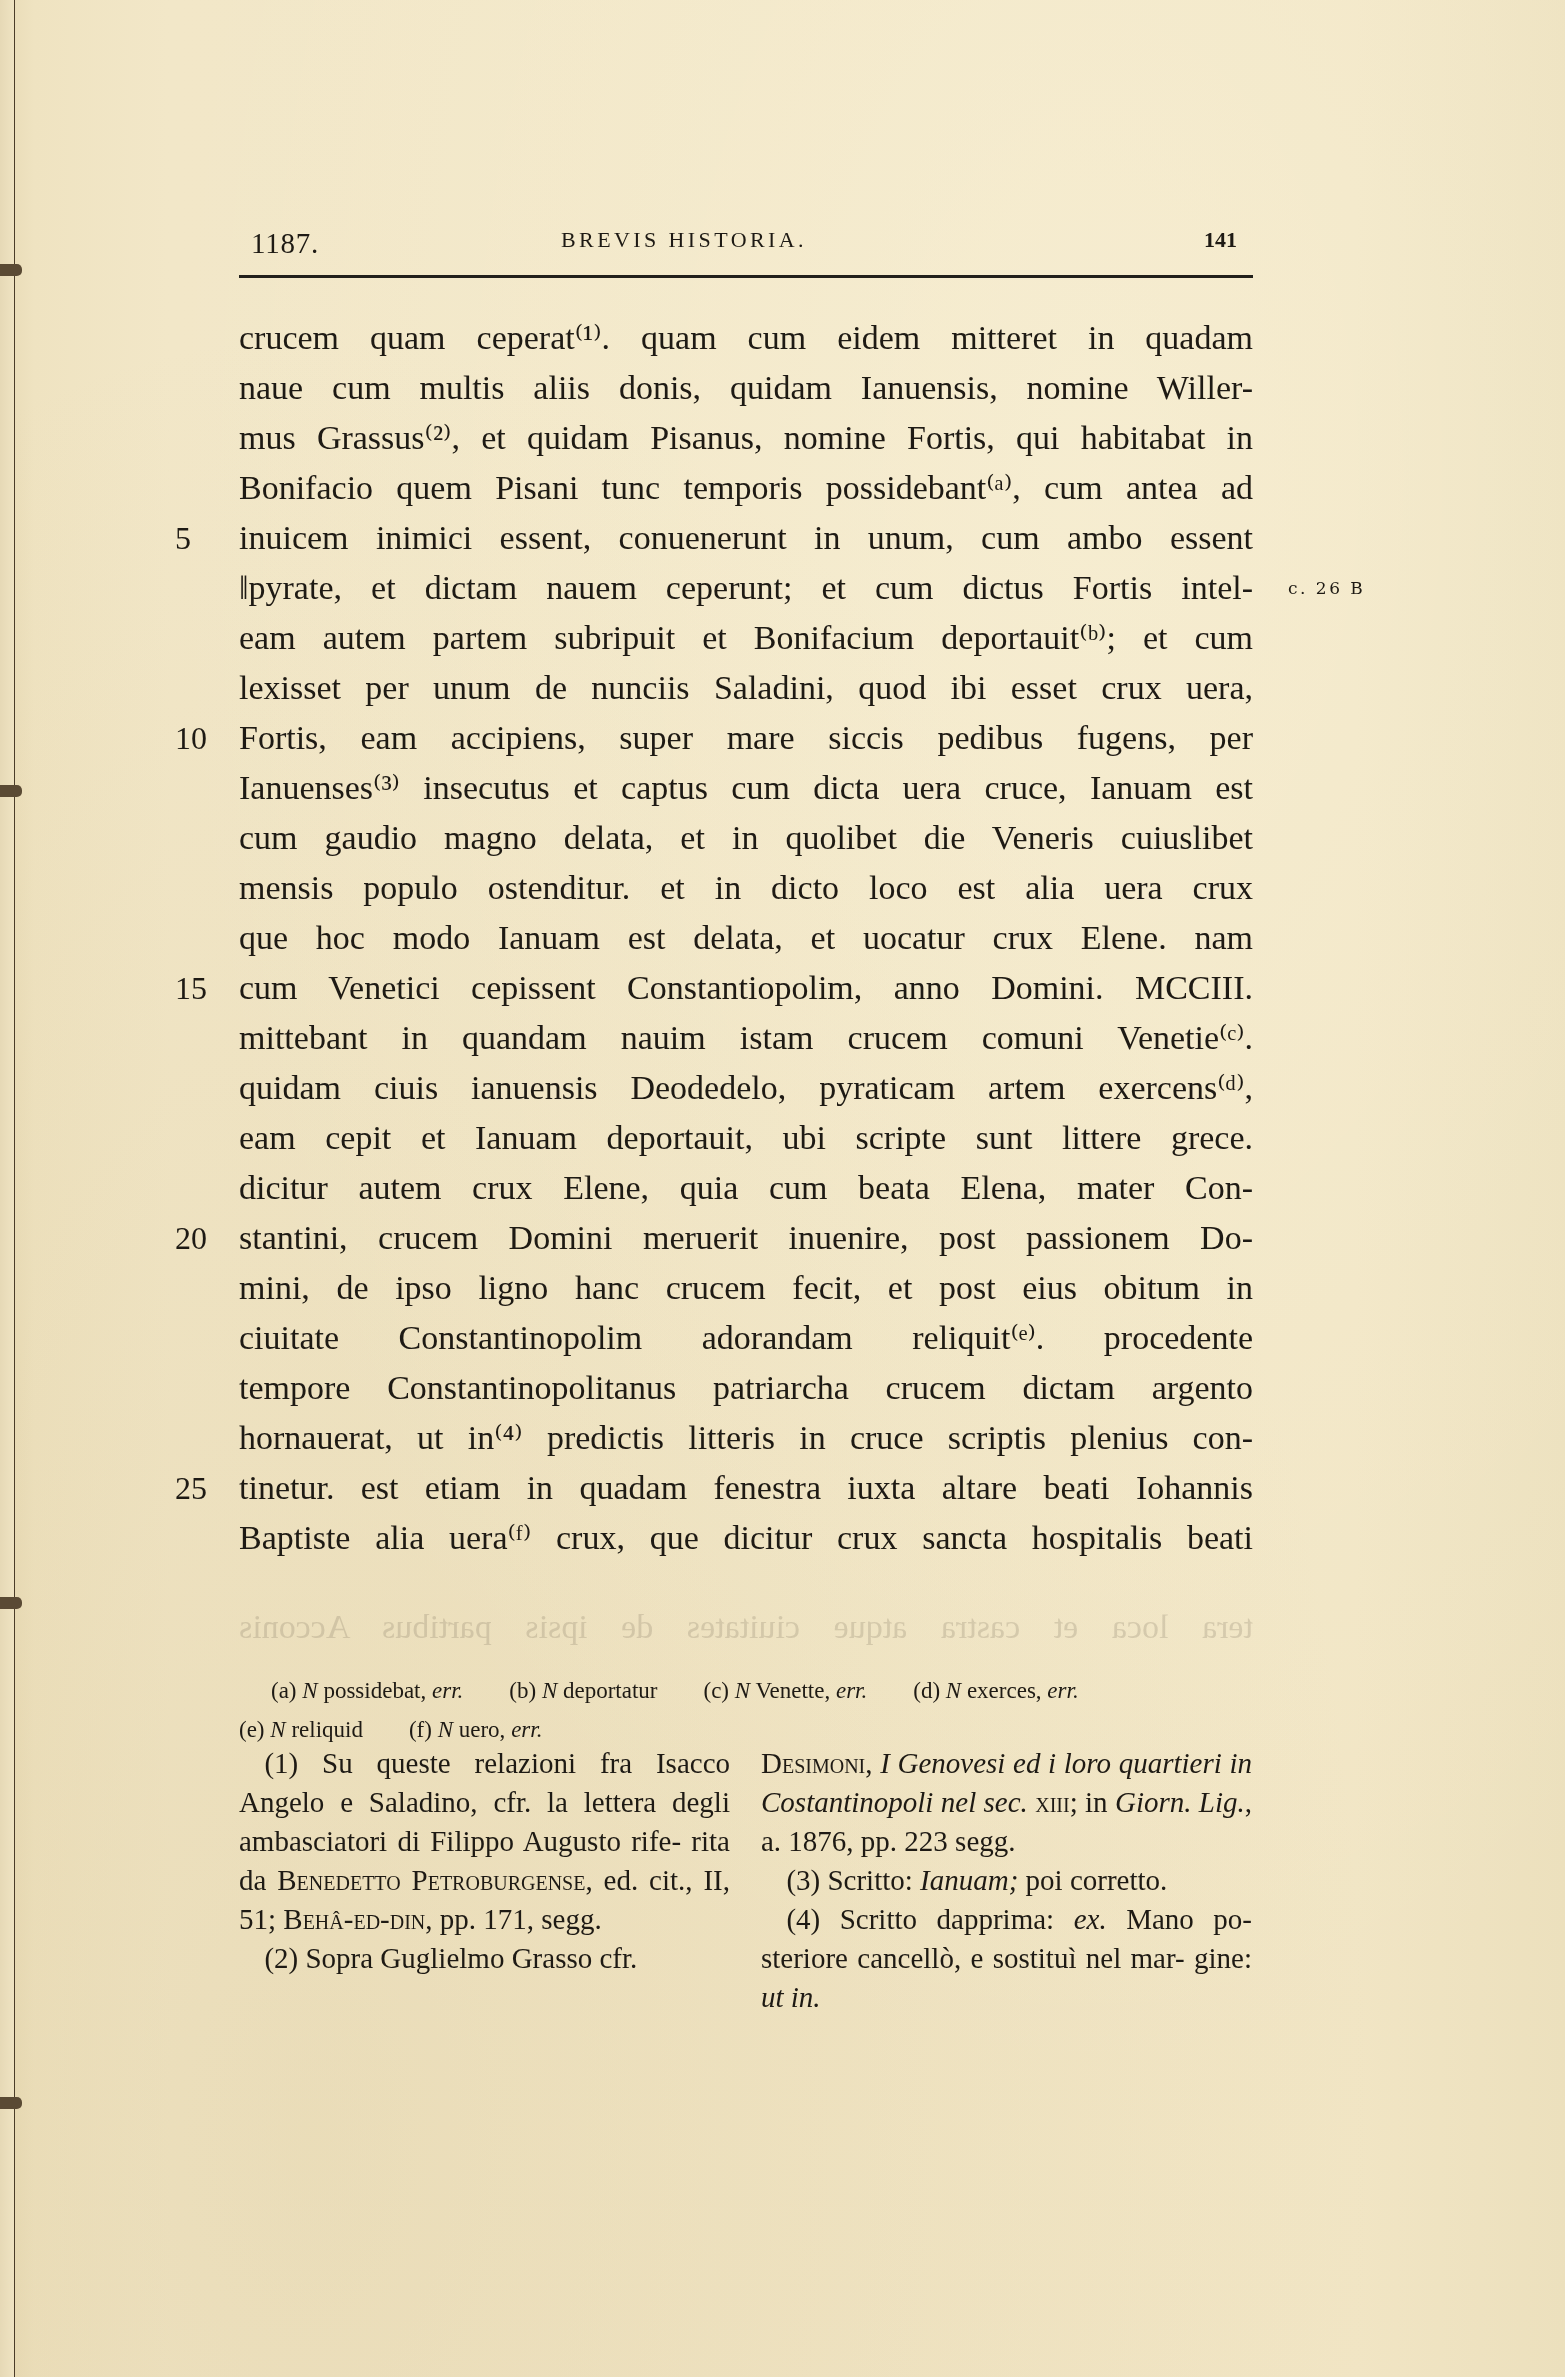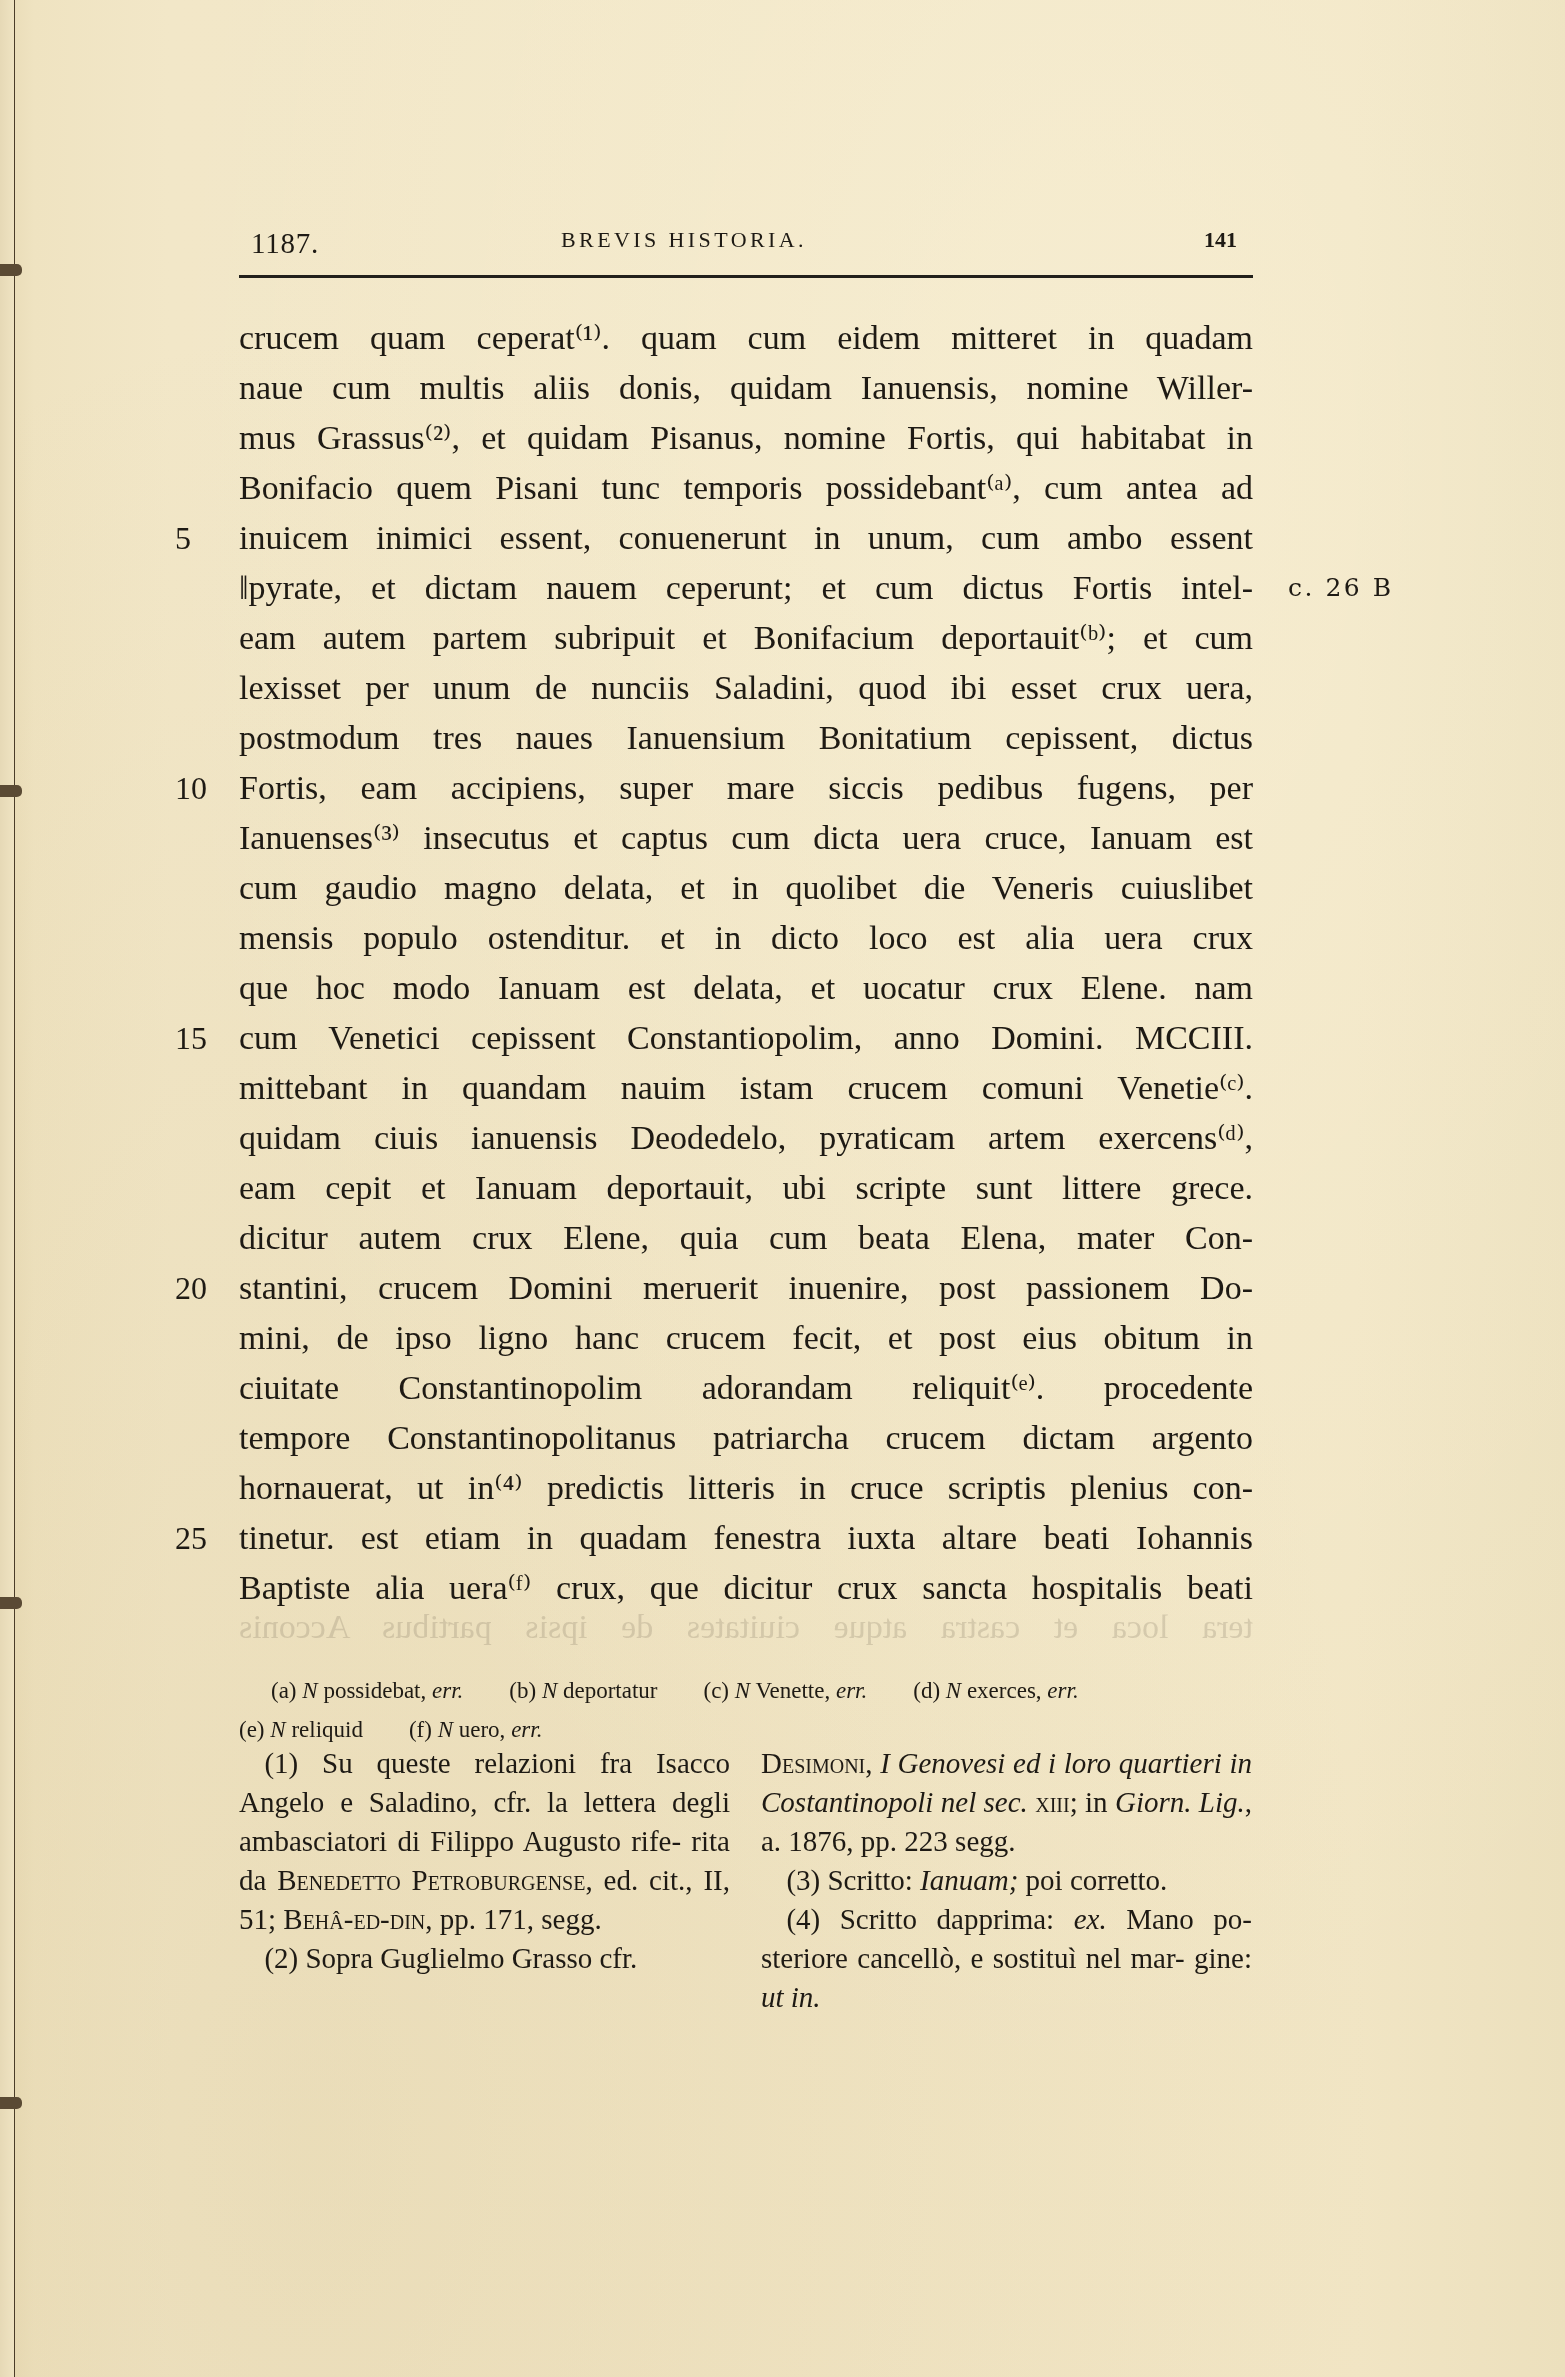--- a/index.html
+++ b/index.html
@@ -41,21 +41,21 @@
     position: relative; height: 50px; line-height: 50px;
     font-size: 34px; text-align: justify; text-align-last: justify; white-space: nowrap;
     display: flex; justify-content: space-between;
   }
   .line .txt { display: block; width: 100%; text-align: justify; text-align-last: justify; white-space: normal; }
   .lnum {
     position: absolute; left: -64px; top: 0; width: 42px; text-align: right;
     font-size: 32px;
   }
   .margin-note {
-    position: absolute; left: 1049px; top: 0; font-size: 25px; letter-spacing: 2.5px;
+    position: absolute; left: 1049px; top: 0; font-size: 17px; letter-spacing: 2.5px;
     font-family: "DejaVu Serif", serif; white-space: nowrap;
   }
   .sc { font-variant: small-caps; }
   .ghost {
     position: absolute; left: 239px; top: 1608px; width: 1014px; font-size: 34px;
     color: rgba(90,80,60,0.18); transform: scaleX(-1); text-align: justify; text-align-last: justify;
   }
   .variants {
     position: absolute; top: 1671px; left: 239px; width: 1032px; font-size: 23px;
   }
@@ -114,24 +114,20 @@
     </div>
     <div class="line">
       <span class="lnum"></span>
       <span class="txt">eam autem partem subripuit et Bonifacium deportauit⁽ᵇ⁾; et cum</span>
     </div>
     <div class="line">
       <span class="lnum"></span>
       <span class="txt">lexisset per unum de nunciis Saladini, quod ibi esset crux uera,</span>
     </div>
     <div class="line">
-      <span class="lnum"></span>
-      <span class="txt">postmodum tres naues Ianuensium Bonitatium cepissent, dictus</span>
-    </div>
-    <div class="line">
       <span class="lnum">10</span>
       <span class="txt">Fortis, eam accipiens, super mare siccis pedibus fugens, per</span>
     </div>
     <div class="line">
       <span class="lnum"></span>
       <span class="txt">Ianuenses⁽³⁾ insecutus et captus cum dicta uera cruce, Ianuam est</span>
     </div>
     <div class="line">
       <span class="lnum"></span>
       <span class="txt">cum gaudio magno delata, et in quolibet die Veneris cuiuslibet</span>

